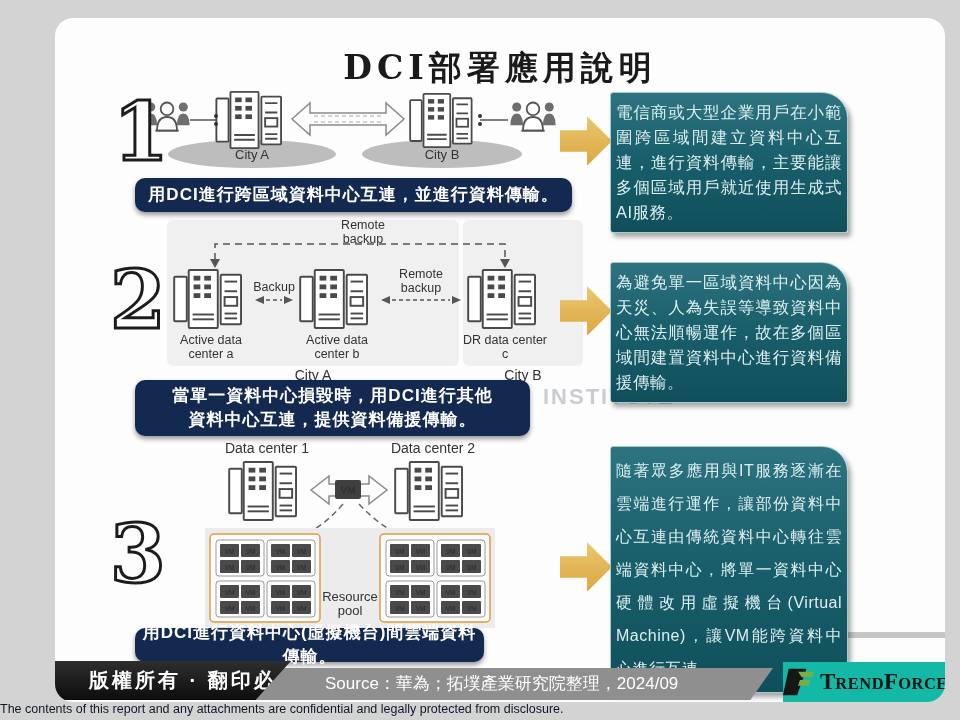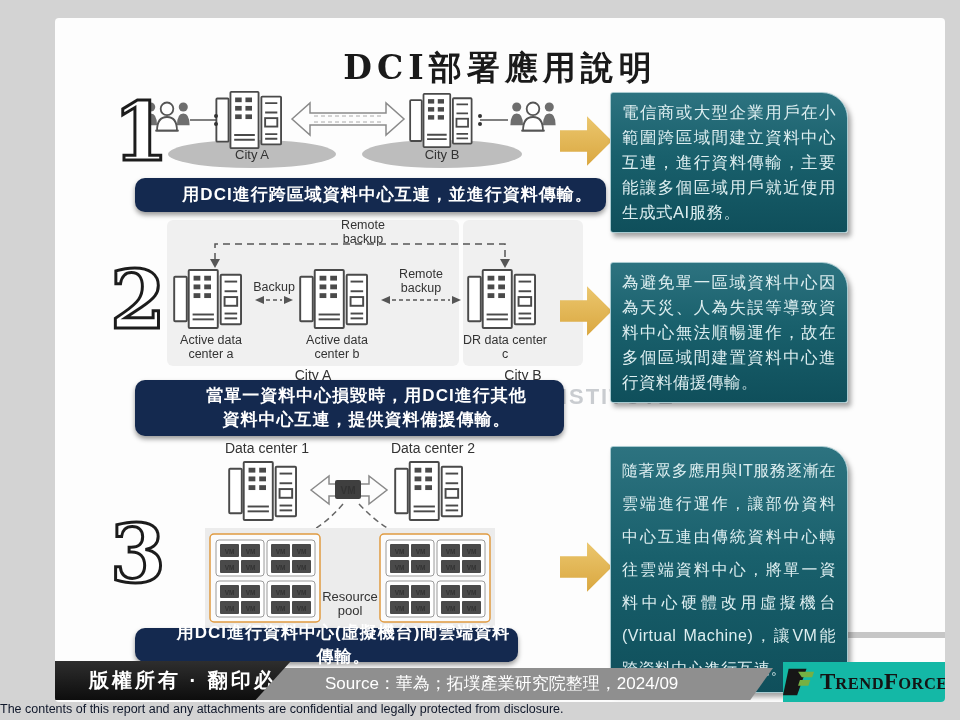--- a/index.html
+++ b/index.html
@@ -2,51 +2,51 @@
 <html><head>
 <meta charset="utf-8">
 <style>
   html,body{margin:0;padding:0;}
   body{
     width:960px;height:720px;background:#d3d3d3;position:relative;overflow:hidden;
     font-family:"Liberation Sans",sans-serif;
   }
   #slide{
     position:absolute;left:55px;top:18px;width:890px;height:684px;
-    background:#fdfdfd;border-radius:4px;overflow:hidden;
+    background:#fdfdfd;border-radius:18px;overflow:hidden;
   }
   .abs{position:absolute;}
   #page-title{
     left:0;top:28px;width:100%;text-align:center;
     font-family:"DejaVu Serif","Liberation Serif",serif;
     font-size:33px;font-weight:700;color:#1a1a1a;letter-spacing:5px;
   }
   .big-num{
     font-family:"DejaVu Serif",serif;font-size:80px;line-height:1;font-weight:700;
     color:#ffffff;-webkit-text-stroke:3px #1c1c1c;
     text-shadow:0 0 1px #1c1c1c;z-index:2;
   }
   .diag{position:absolute;z-index:1;}
   svg text{font-family:"Liberation Sans",sans-serif;fill:#333333;}
   .caption{
     background:#14294f;border-radius:10px;color:#ffffff;
     font-size:17px;font-weight:700;text-align:center;letter-spacing:1px;
     box-shadow:0 3px 5px rgba(0,0,0,.4);z-index:3;
     display:flex;align-items:center;justify-content:center;
-    white-space:pre-line;line-height:24px;padding-left:34px;
+    white-space:pre-line;line-height:24px;
   }
   .gold-arrow{
     width:52px;height:54px;z-index:2;
     background:linear-gradient(180deg,#edc characters 0,#d9a63e);
     background:linear-gradient(180deg,#ecc870,#d9a63e);
     clip-path:polygon(0 30%,52% 30%,52% 4%,100% 50%,52% 96%,52% 70%,0 70%);
     filter:drop-shadow(2px 2px 2px rgba(0,0,0,.25));
   }
   .teal-box{
-    width:238px;box-sizing:border-box;padding:7px 11px;
+    width:238px;box-sizing:border-box;padding:7px 5px;
     background:linear-gradient(180deg,#2d7380 0%,#19606c 45%,#0f4f5b 100%);
     border:1px solid #a9cad0;border-radius:3px 26px 3px 3px;
     box-shadow:3px 4px 5px rgba(0,0,0,.35);
     color:#ddeef0;font-size:16.5px;line-height:25px;letter-spacing:.5px;
     text-align:justify;z-index:3;
   }
   .teal-box.tight{line-height:33px;font-size:16px;}
   #watermark{
     left:488px;top:366px;font-size:22px;font-weight:700;letter-spacing:2px;
     color:rgba(158,164,172,.55);z-index:1;

